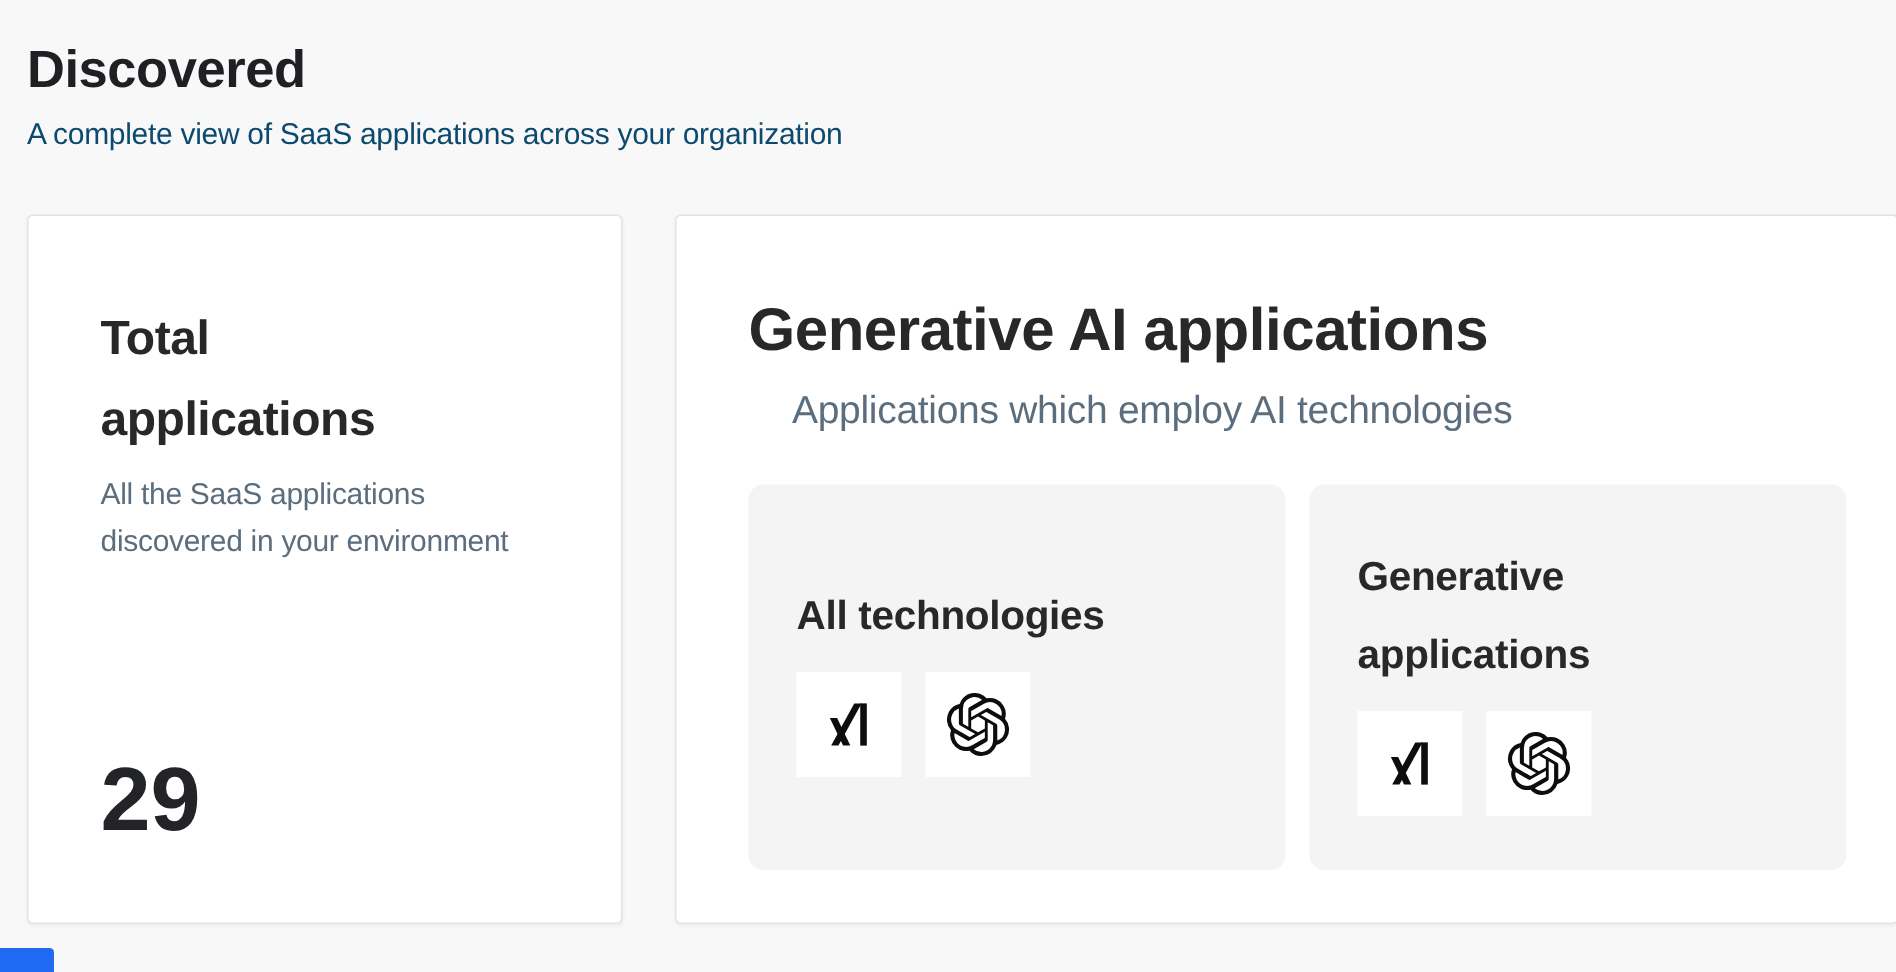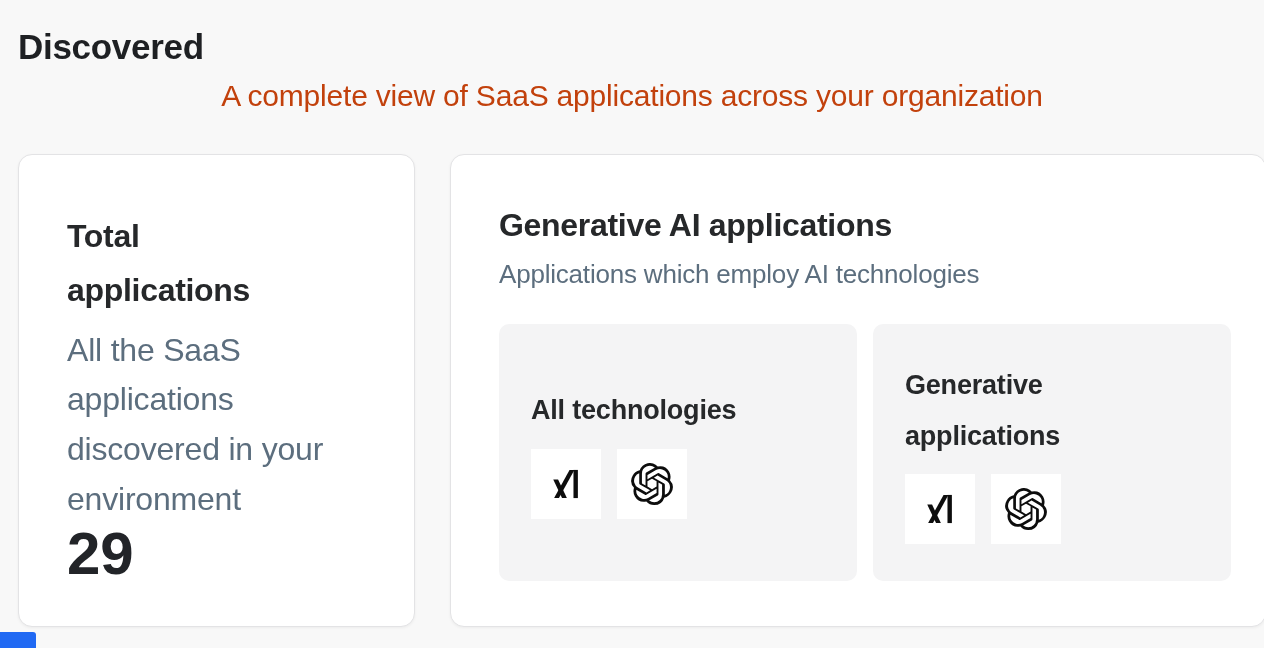--- a/index.html
+++ b/index.html
@@ -10,62 +10,61 @@
     font-family: "Liberation Sans", "DejaVu Sans", sans-serif;
     color: #26282b;
   }
   .page { padding: 26px 18px 12px 18px; position: relative; width: 100%; height: 100%; }
 
   .page-title {
     font-size: 35px; font-weight: 700; color: #1e2023;
     letter-spacing: -0.3px; line-height: 1.2;
   }
   .page-subtitle {
-    margin-top: 11px; font-size: 30px; font-weight: 400; color: #c2410c;
+    margin-top: 11px; font-size: 20px; font-weight: 400; color: #0c4a6e;
     letter-spacing: -0.2px;
-    text-align: center;
   }
 
   .cards-row { margin-top: 41px; display: flex; gap: 35px; align-items: stretch; height: 473px; }
 
   .card {
     background: #ffffff;
     border: 1px solid #e3e3e5;
-    border-radius: 14px;
+    border-radius: 4px;
     box-shadow: 0 1px 3px rgba(0,0,0,0.05);
   }
   .card-total {
     width: 397px; flex: 0 0 397px;
     padding: 54px 48px 52px 48px;
     display: flex; flex-direction: column;
   }
   .card-total-title {
     font-size: 32px; font-weight: 700; color: #26282a;
     line-height: 1.7; max-width: 230px; letter-spacing: -0.3px;
   }
   .card-total-desc {
-    margin-top: 8px; font-size: 32px; color: #5c6e7e;
+    margin-top: 8px; font-size: 20px; color: #5c6e7e;
     line-height: 1.55; max-width: 312px; letter-spacing: -0.2px;
   }
   .card-total-count {
     margin-top: auto;
     font-size: 60px; font-weight: 700; color: #222428; line-height: 1;
   }
 
   .card-genai {
     flex: 1 1 auto;
     padding: 50px 34px 34px 48px;
     display: flex; flex-direction: column;
   }
   .card-genai-title {
-    font-size: 32px; font-weight: 700; color: #26282a;
+    font-size: 40px; font-weight: 700; color: #26282a;
     line-height: 1.3; letter-spacing: -0.3px;
   }
   .card-genai-subtitle {
-    margin-top: 12px; font-size: 26px; color: #5c6e7e; letter-spacing: -0.2px;
+    margin-top: 12px; font-size: 26px; color: #5c6e7e; letter-spacing: -0.2px; margin-left: 29px;
   }
 
   .subcards-row { margin-top: 34px; display: flex; gap: 16px; }
   .subcard {
     width: 358px; height: 257px;
     background: #f4f4f5;
     border-radius: 10px;
     padding: 0 32px;
     display: flex; flex-direction: column; justify-content: center;
   }

